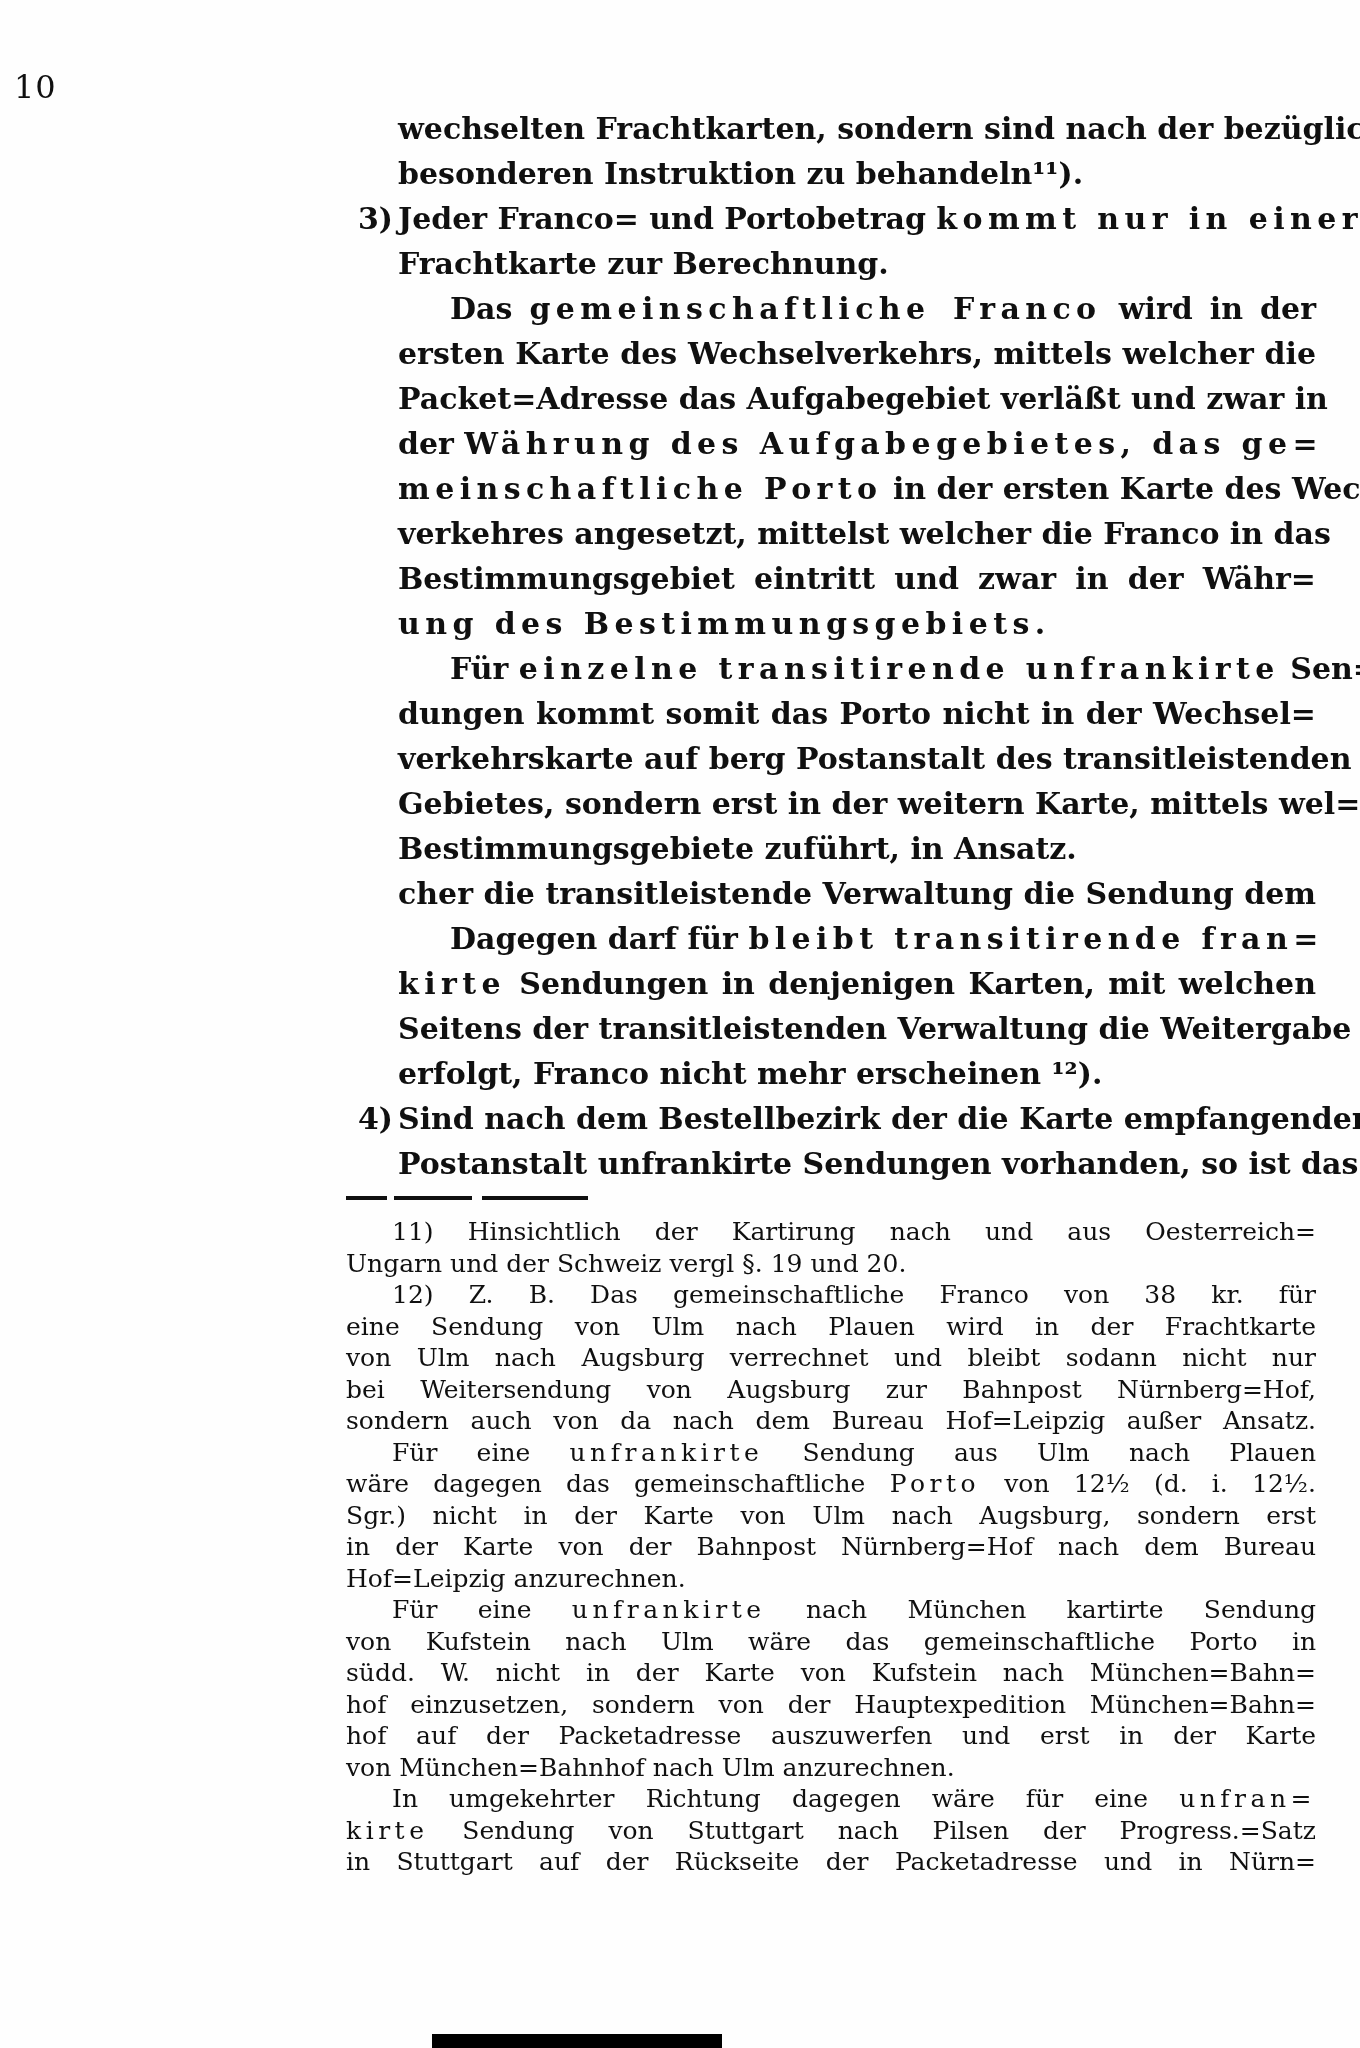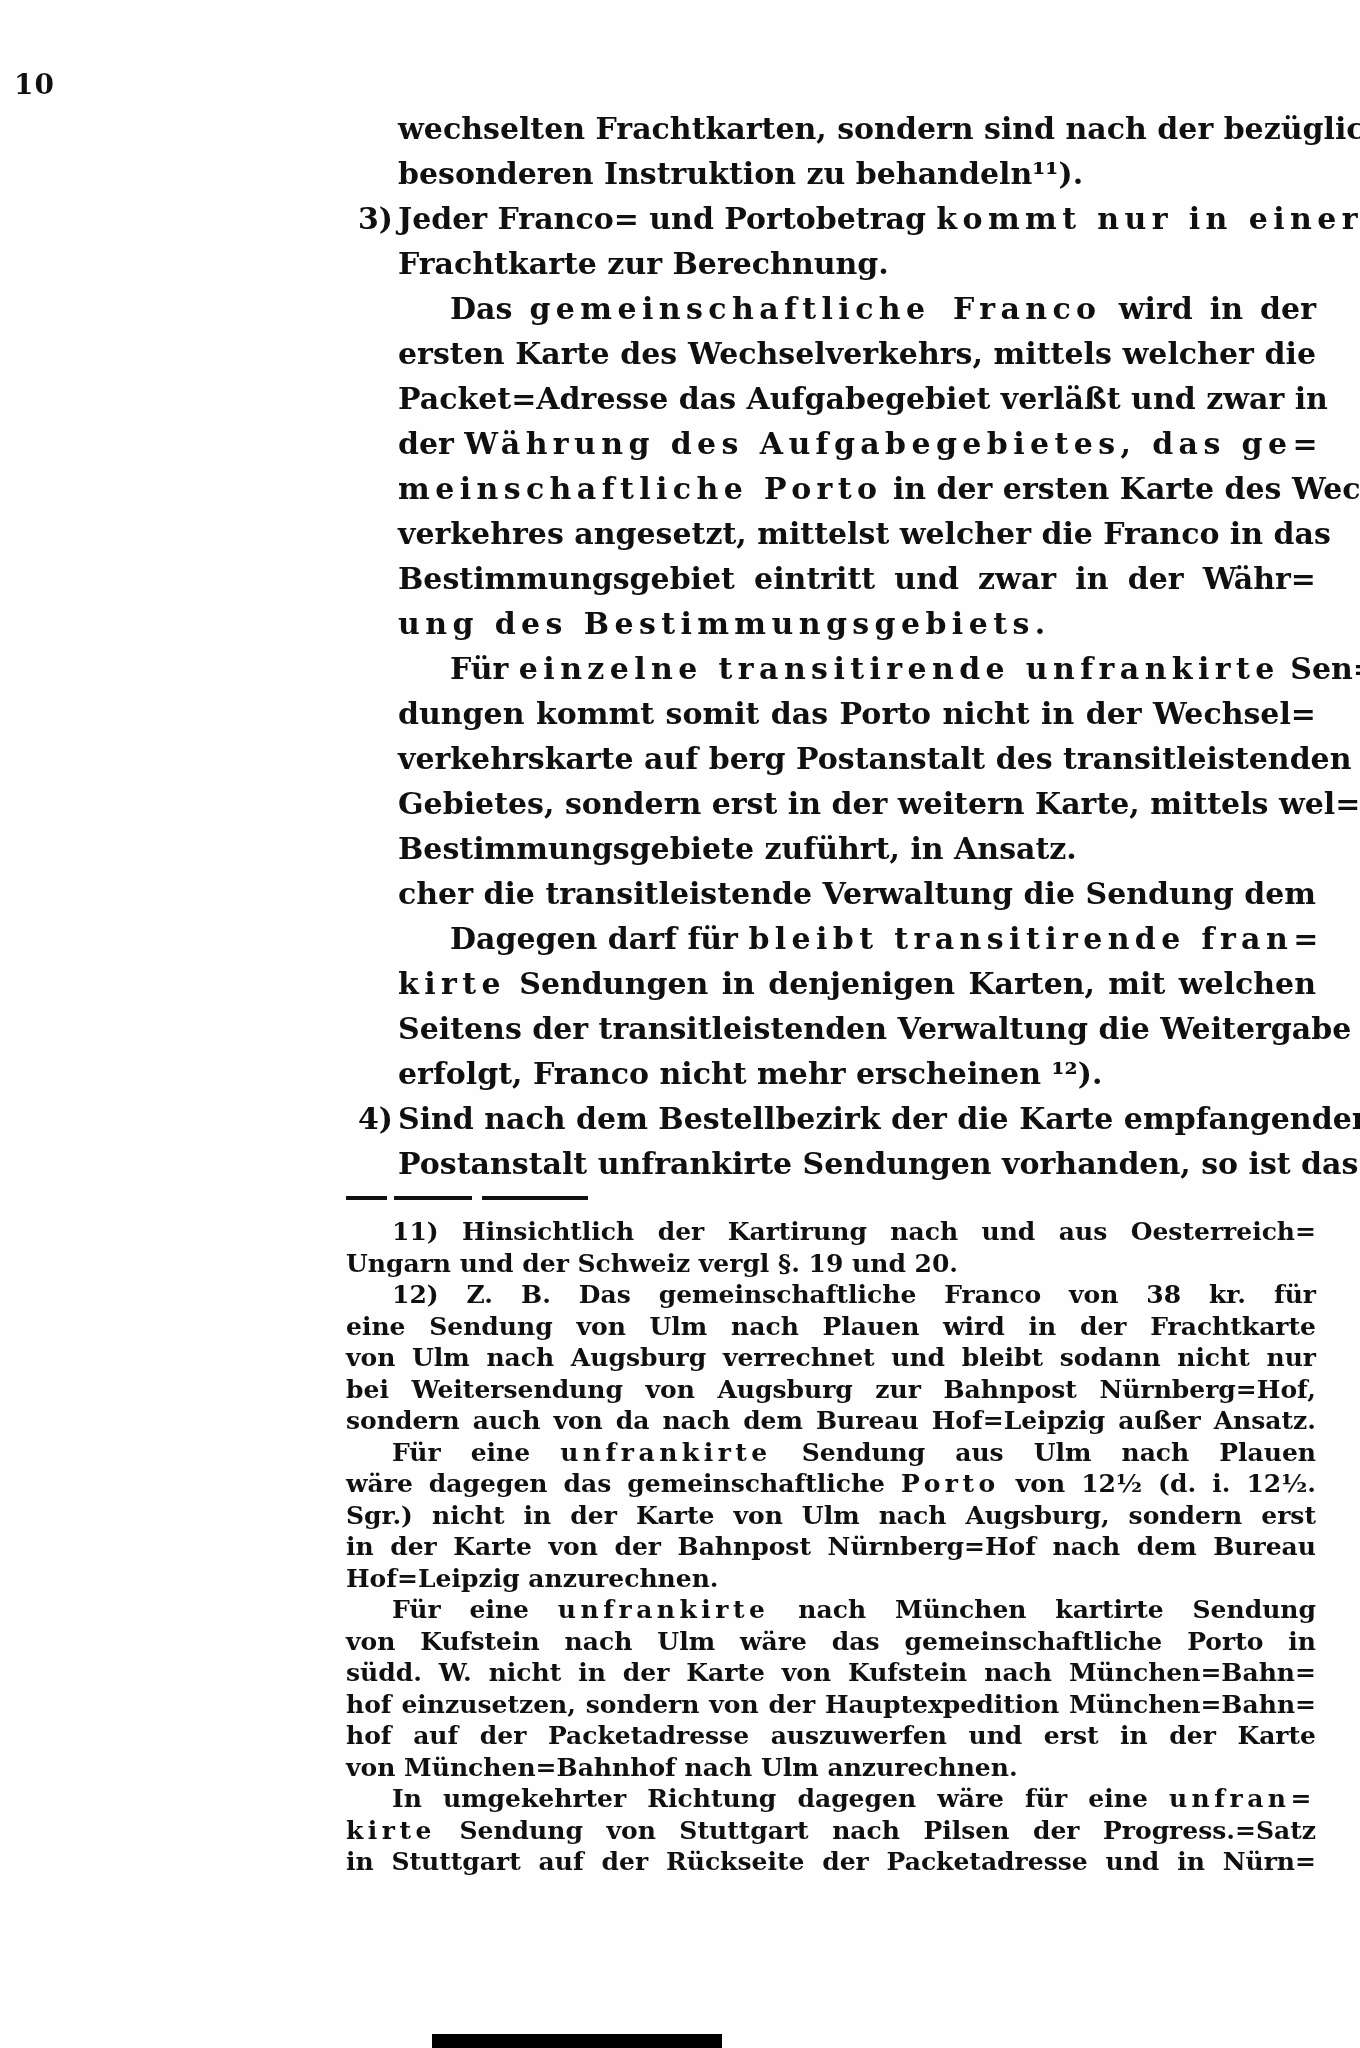--- a/index.html
+++ b/index.html
@@ -6,21 +6,21 @@
   .page{
     position:relative;
     width:1360px;height:2048px;
     background:#fefefe;
     overflow:hidden;
     font-family:"DejaVu Serif", serif;
     color:#101010;
   }
   .pagenum{
     position:absolute;left:14px;top:68px;
-    font-size:28px;font-weight:700;letter-spacing:1px;
+    font-size:32px;font-weight:400;letter-spacing:1px;
   }
   .main{
     position:absolute;left:398px;top:106px;width:918px;
   }
   .main .ml{
     font-size:30px;font-weight:700;line-height:45px;
     text-align:justify;text-align-last:justify;
     white-space:nowrap;
   }
   .ml, .fl{white-space:normal;}
@@ -30,21 +30,21 @@
   .num{position:absolute;left:-40px;top:0;}
   .g{letter-spacing:0.18em;}
   .fnrule{
     position:absolute;left:346px;top:1196px;width:242px;height:4px;
     background:linear-gradient(90deg,#101010 0 17%,transparent 17% 20%,#101010 20% 52%,transparent 52% 56%,#101010 56% 100%);
   }
   .footnotes{
     position:absolute;left:346px;top:1216px;width:970px;
   }
   .footnotes .fl{
-    font-size:25px;font-weight:700;line-height:31.5px;
+    font-size:25px;font-weight:400;line-height:31.5px;
     text-align:justify;text-align-last:justify;
   }
   .fl.nj{text-align-last:left;}
   .fl.para{padding-left:46px;}
   .artifact{
     position:absolute;left:432px;top:2034px;width:290px;height:14px;
     background:#000;
   }
 </style>
 </head>

